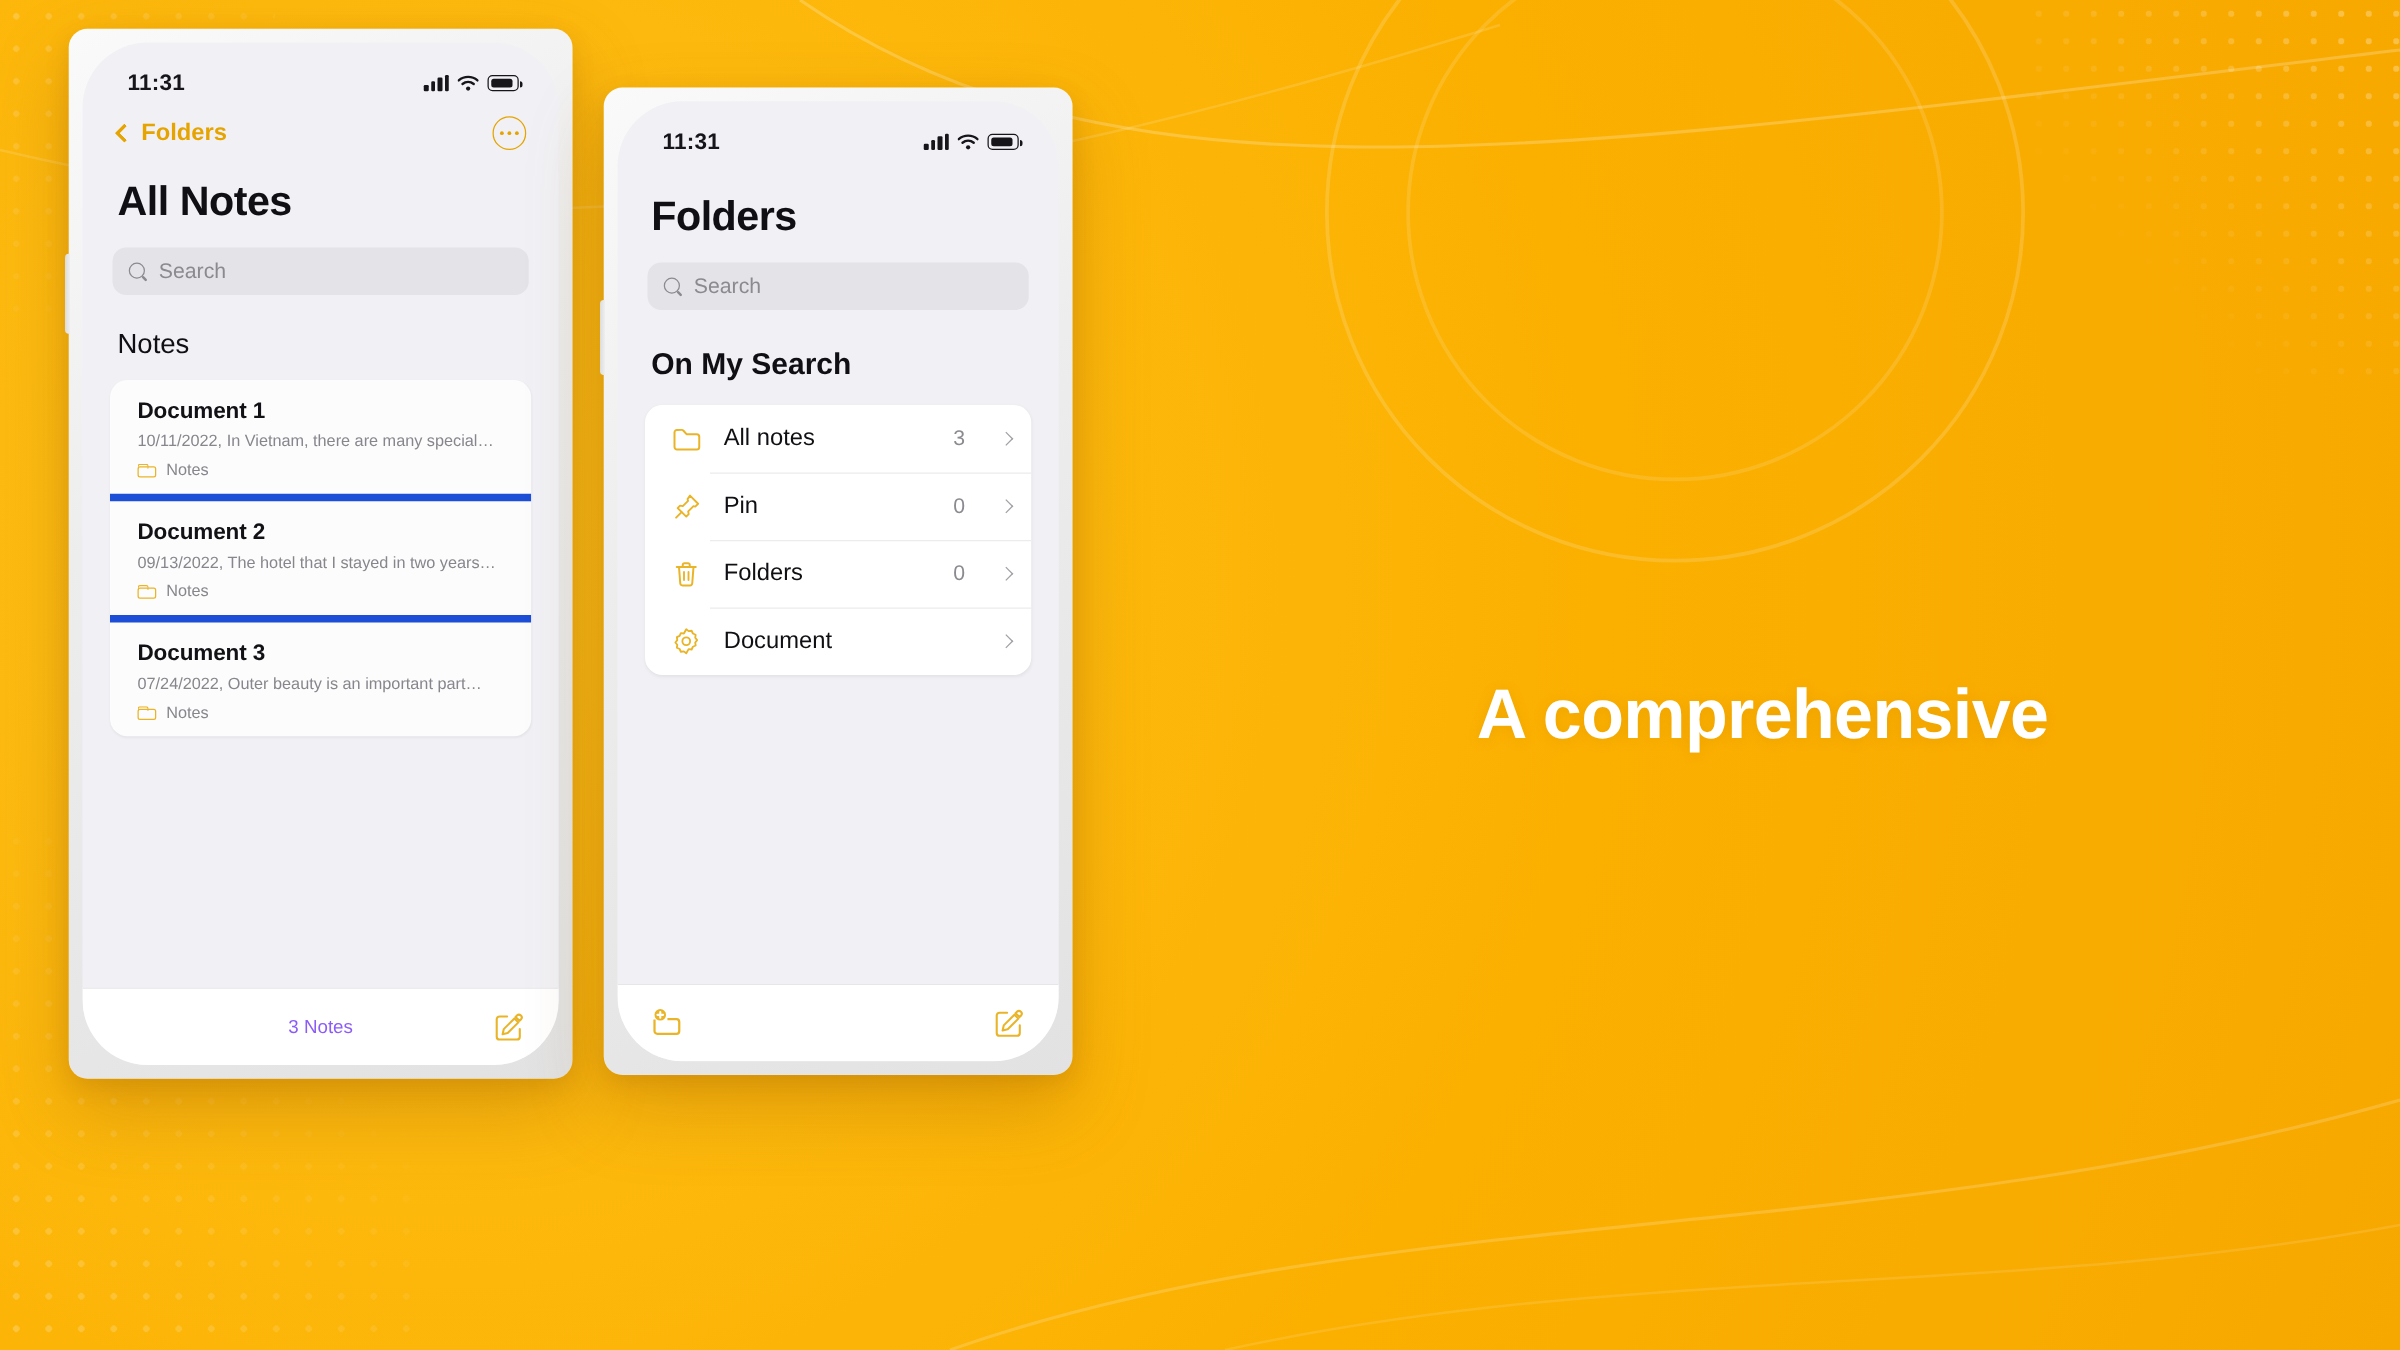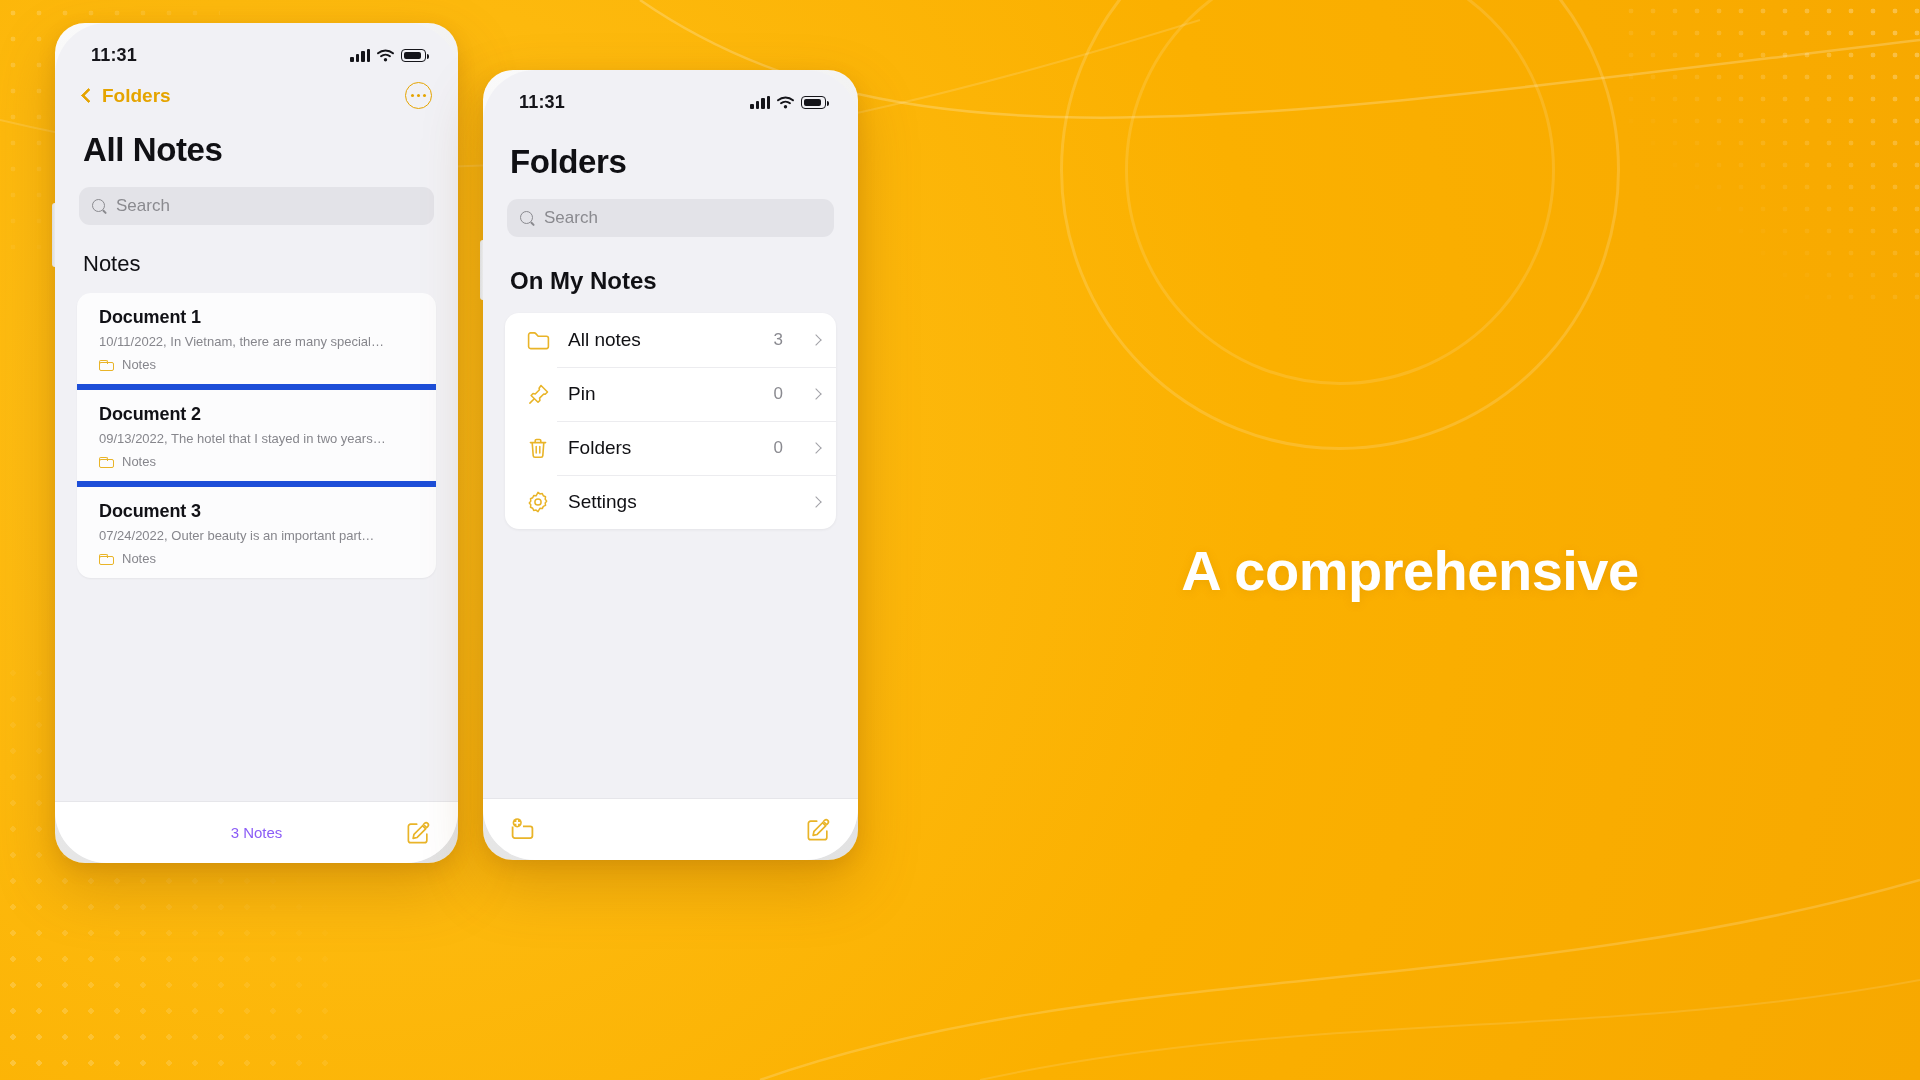--- a/index.html
+++ b/index.html
@@ -40,21 +40,22 @@
     background-image: radial-gradient(rgba(255,255,255,0.20) 2.4px, transparent 2.6px);
     background-size: 26px 26px;
     -webkit-mask-image: linear-gradient(135deg, #000 5%, transparent 70%);
             mask-image: linear-gradient(135deg, #000 5%, transparent 70%); }
   .bg-swoosh { position: absolute; inset: 0; }
 
   
   .phone {
     position: absolute;
     background: linear-gradient(150deg, #FAFAFA 0%, #EDEDED 40%, #E2E2E2 100%);
-    border-radius: 30px;
+    border-radius: 15px;
+    padding: 11px;
     box-shadow: 0 26px 60px rgba(140,80,0,0.28), 0 6px 18px rgba(140,80,0,0.16);
   }
   .phone-screen {
     width: 100%; height: 100%;
     background: #F1F1F5;
     border-radius: 52px;
     overflow: hidden;
     position: relative;
     display: flex;
     flex-direction: column;
@@ -327,21 +328,21 @@
       </div>
     </div>
 
     <div class="page-title">Folders</div>
 
     <div class="search">
       <span class="mag"></span>
       <span class="search-ph">Search</span>
     </div>
 
-    <div class="section-label">On My Notes</div>
+    <div class="section-label">On My Search</div>
 
     <div class="folder-card">
 
       <div class="folder-row">
         <span class="icon-slot">
           <svg width="23" height="19" viewBox="0 0 23 19">
             <path d="M1.6 5.2V15.6a2 2 0 0 0 2 2h15.8a2 2 0 0 0 2-2V7.3a2 2 0 0 0-2-2h-8.2L8.8 2.6a2 2 0 0 0-1.5-.7H3.6a2 2 0 0 0-2 2z" fill="none" stroke="#E9B428" stroke-width="1.6" stroke-linejoin="round"></path>
           </svg>
         </span>
         <span class="row-label">All notes</span>
@@ -375,21 +376,21 @@
         <span class="chev-right"></span>
       </div>
 
       <div class="folder-row">
         <span class="icon-slot">
           <svg width="24" height="24" viewBox="0 0 24 24">
             <path d="M12 2.4l1.9 1.5 2.4-.3 1 2.2 2.2 1-.3 2.4 1.5 1.9-1.5 1.9.3 2.4-2.2 1-1 2.2-2.4-.3L12 21.6l-1.9-1.5-2.4.3-1-2.2-2.2-1 .3-2.4L3.3 13l1.5-1.9-.3-2.4 2.2-1 1-2.2 2.4.3z" fill="none" stroke="#E9B428" stroke-width="1.5" stroke-linejoin="round"></path>
             <circle cx="12" cy="12" r="3.1" fill="none" stroke="#E9B428" stroke-width="1.5"></circle>
           </svg>
         </span>
-        <span class="row-label">Settings</span>
+        <span class="row-label">Document</span>
         <span class="row-count"></span>
         <span class="chev-right"></span>
       </div>
 
     </div>
 
     <div class="bottombar">
       <svg width="27" height="27" viewBox="0 0 24 24">
         <path d="M3.2 9.4v8.2a2 2 0 0 0 2 2h13.6a2 2 0 0 0 2-2v-6.4a2 2 0 0 0-2-2h-6.4" fill="none" stroke="#E9B428" stroke-width="1.6" stroke-linejoin="round"></path>
         <circle cx="7.3" cy="6.1" r="4.1" fill="#E9B428"></circle>

